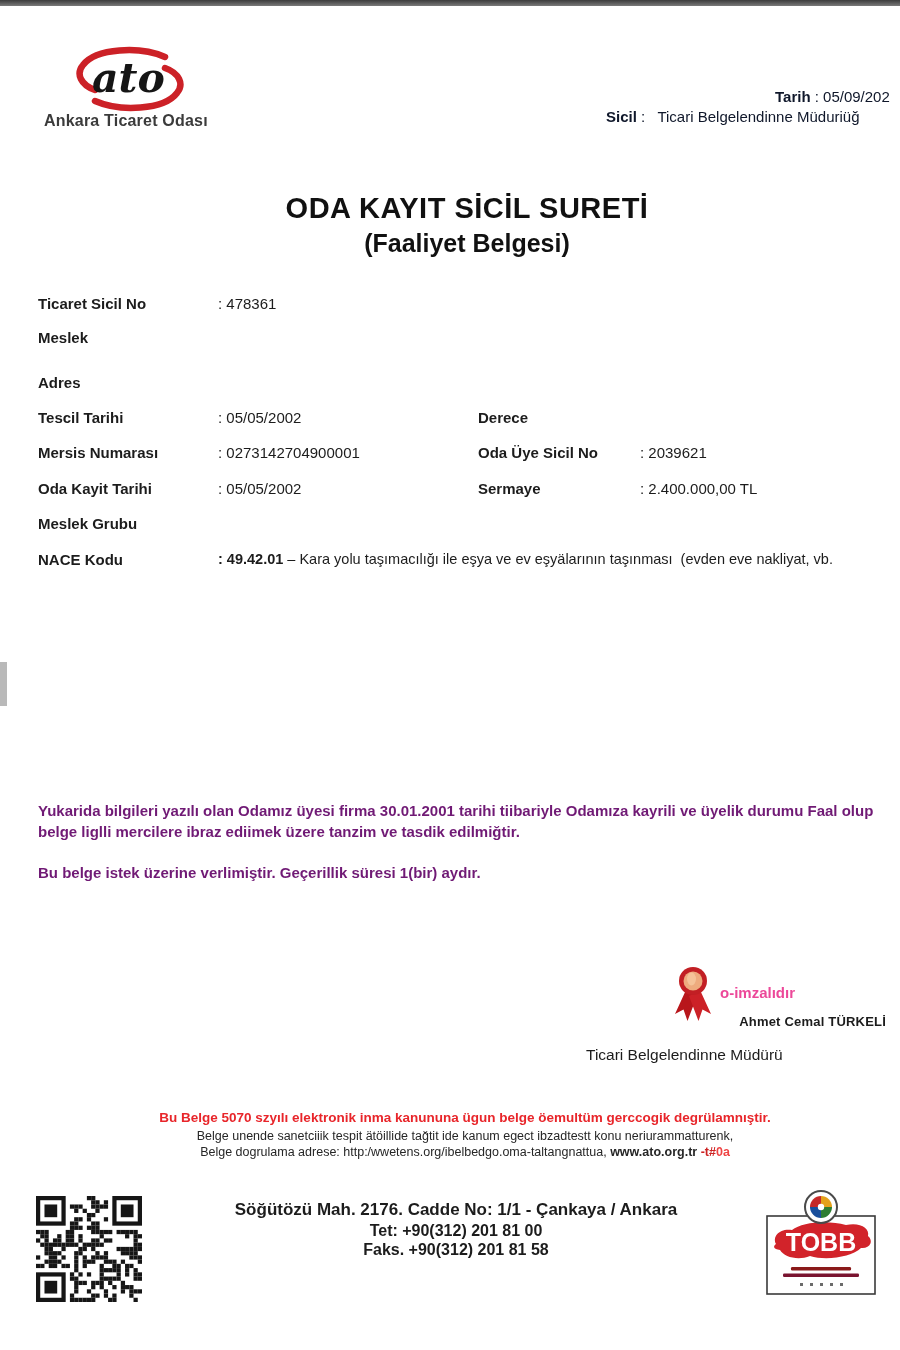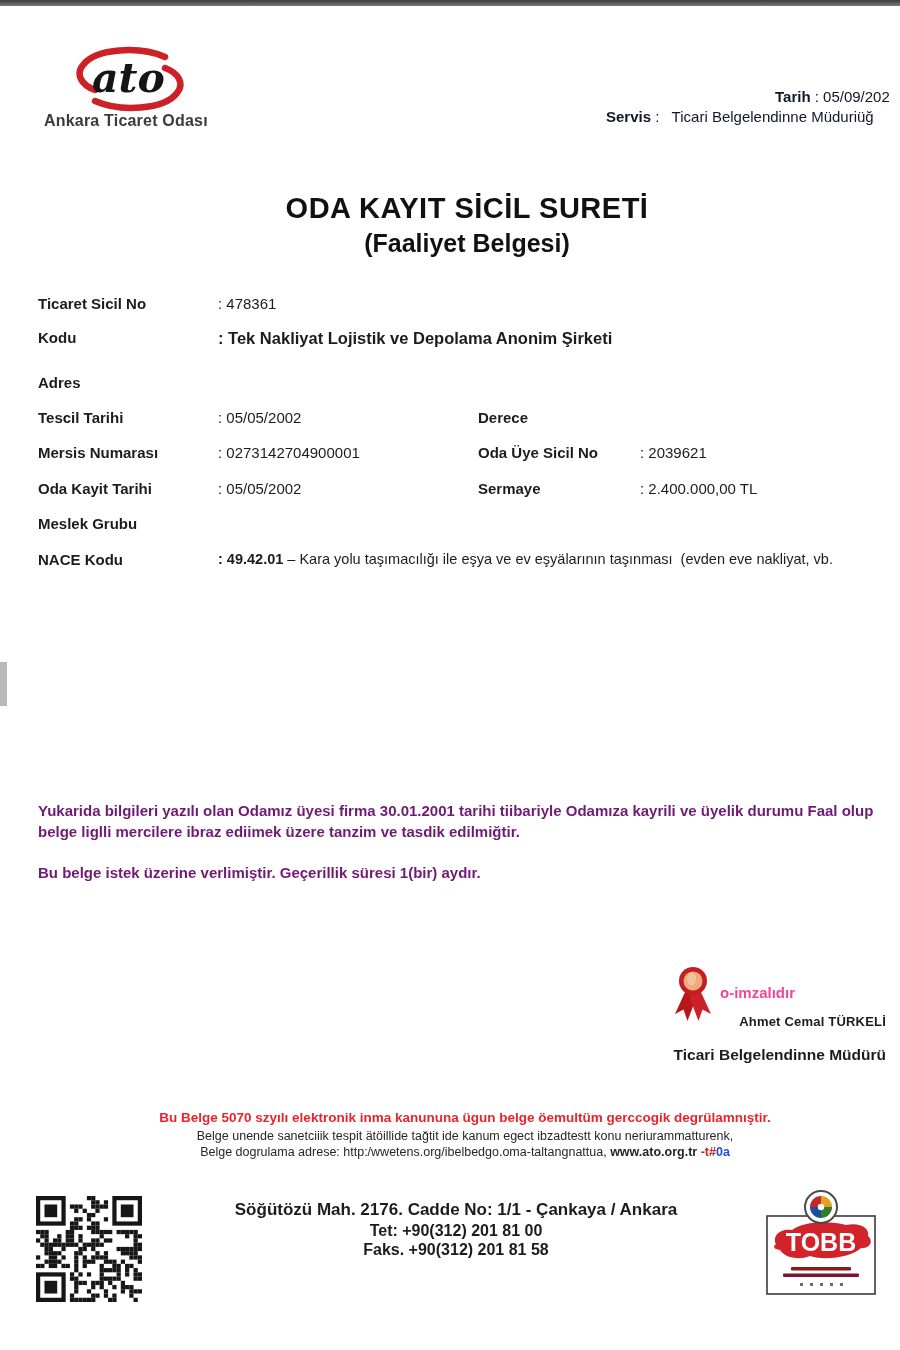--- a/index.html
+++ b/index.html
@@ -36,29 +36,29 @@
   .adres-val{font-size:15.5px}
   .nace-val{font-size:14.5px}
   .nace-code{font-weight:bold}
 
   
   .para{left:38px;width:856px;font-size:15px;font-weight:bold;line-height:1.42;color:#701a75}
 
   
   .stamp-label{left:720px;top:984px;font-size:15px;font-weight:bold;color:#ec4899}
   .sig-name{left:586px;top:1014px;width:300px;text-align:right;font-size:13px;font-weight:bold;letter-spacing:.2px}
-  .sig-title{left:586px;top:1046px;width:300px;text-align:right;font-size:15.5px;font-weight:bold}
+  .sig-title{left:586px;top:1046px;width:300px;text-align:left;font-size:15.5px;font-weight:normal}
 
   
   .disc-red{left:0;top:1110px;width:930px;text-align:center;font-size:13.5px;font-weight:bold;color:#e8252a}
   .disc-2{left:0;top:1129px;width:930px;text-align:center;font-size:12.5px;color:#262626}
   .disc-3{left:0;top:1145px;width:930px;text-align:center;font-size:12.5px;color:#262626}
   .disc-3 .url{font-weight:bold}
   .disc-3 .mark{font-weight:bold;color:#c22;}
-  .disc-3 .mark2{font-weight:bold;color:#1d4ed8}
+  .disc-3 .mark2{font-weight:bold;color:#ef4444}
 
   
   .foot-addr{left:0;top:1200px;width:912px;text-align:center;font-size:17px;font-weight:bold}
   .foot-tel{left:0;top:1222px;width:912px;text-align:center;font-size:16px;font-weight:bold}
   .foot-fax{left:0;top:1241px;width:912px;text-align:center;font-size:16px;font-weight:bold}
 </style>
 </head>
 <body>
 
 <div class="abs topstrip"></div>
@@ -67,34 +67,33 @@
 <div class="abs" style="left:62px;top:46px">
   <svg width="136" height="66" viewBox="0 0 136 66">
     <path d="M103 11 C 78 0 34 2 21 19 C 13.5 28 19 39 33 44" stroke="#cc2127" stroke-width="6.5" fill="none" stroke-linecap="round"></path>
     <path d="M33 55 C 58 66 102 64 115 47 C 122.5 38 117 27 103 22" stroke="#cc2127" stroke-width="6.5" fill="none" stroke-linecap="round"></path>
     <text x="30" y="46" font-family="DejaVu Serif, serif" font-style="italic" font-weight="bold" font-size="41" fill="#151515">ato</text>
   </svg>
 </div>
 <div class="abs org-name">Ankara Ticaret Odası</div>
 
 <div class="abs hdr-line tarih"><span class="b">Tarih</span><span class="pre"> : 05/09/202</span></div>
-<div class="abs hdr-line servis"><span class="b">Servis</span><span class="pre"> :   Ticari Belgelendinne Müduriüğ</span></div>
+<div class="abs hdr-line servis"><span class="b">Sicil</span><span class="pre"> :   Ticari Belgelendinne Müduriüğ</span></div>
 
 <div class="abs title-wrap">
   <div class="title-1">ODA KAYIT SİCİL SURETİ</div>
   <div class="title-2">(Faaliyet Belgesi)</div>
 </div>
 
 <div class="row" style="top:295px">
   <span class="lbl">Ticaret Sicil No</span>
   <span class="val">: 478361</span>
 </div>
 <div class="row" style="top:329px">
-  <span class="lbl">Kodu</span>
-  <span class="val unvan-val">: Tek Nakliyat Lojistik ve Depolama Anonim Şirketi</span>
+  <span class="lbl">Meslek</span>
 </div>
 <div class="row" style="top:374px">
   <span class="lbl">Adres</span>
 </div>
 <div class="row" style="top:409px">
   <span class="lbl">Tescil Tarihi</span>
   <span class="val">: 05/05/2002</span>
   <span class="lbl2">Derece</span>
   <span class="val2"></span>
 </div>

